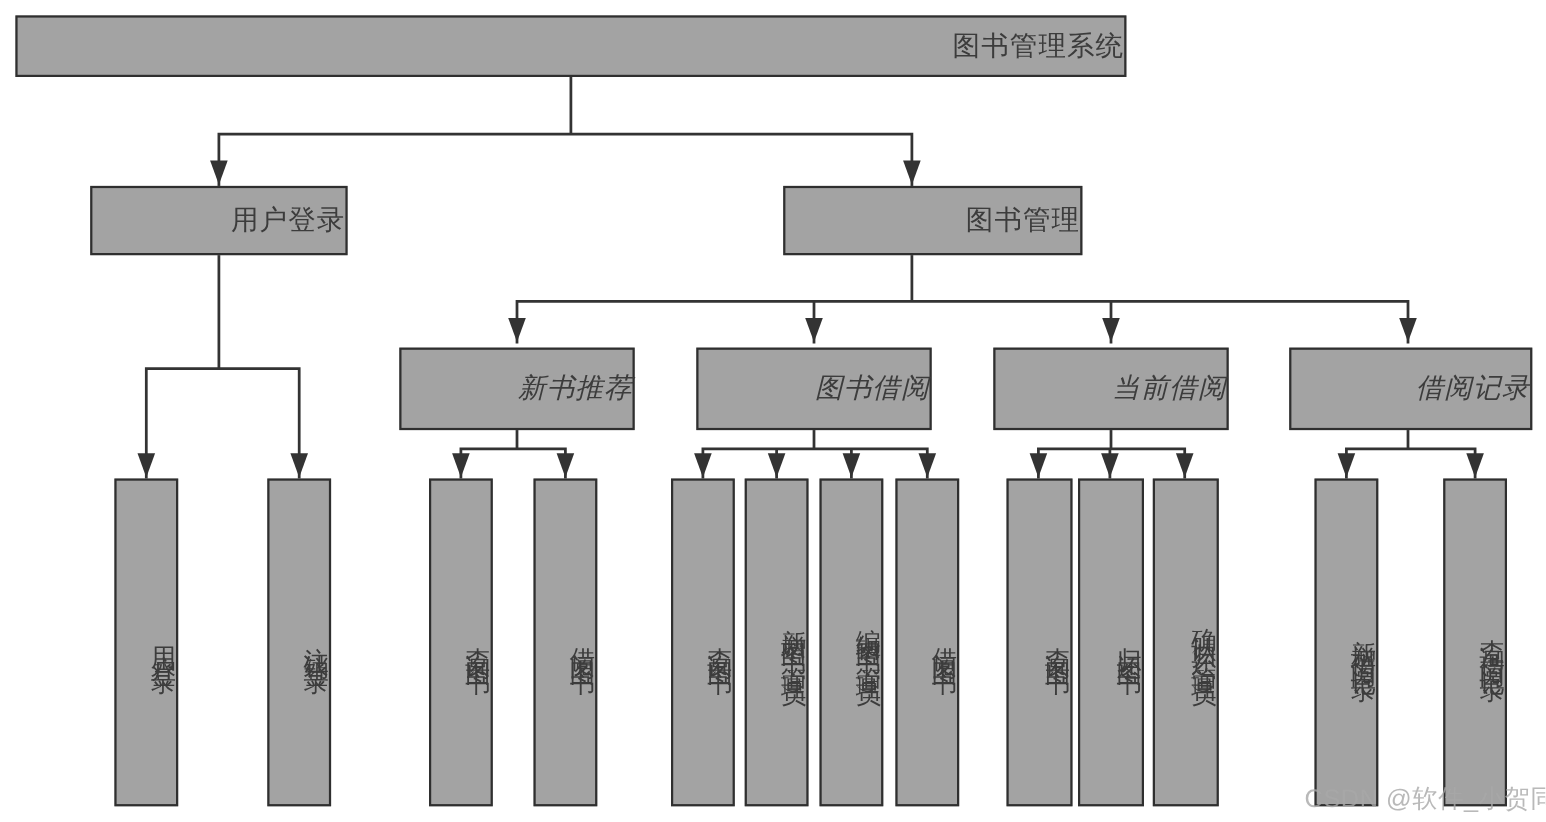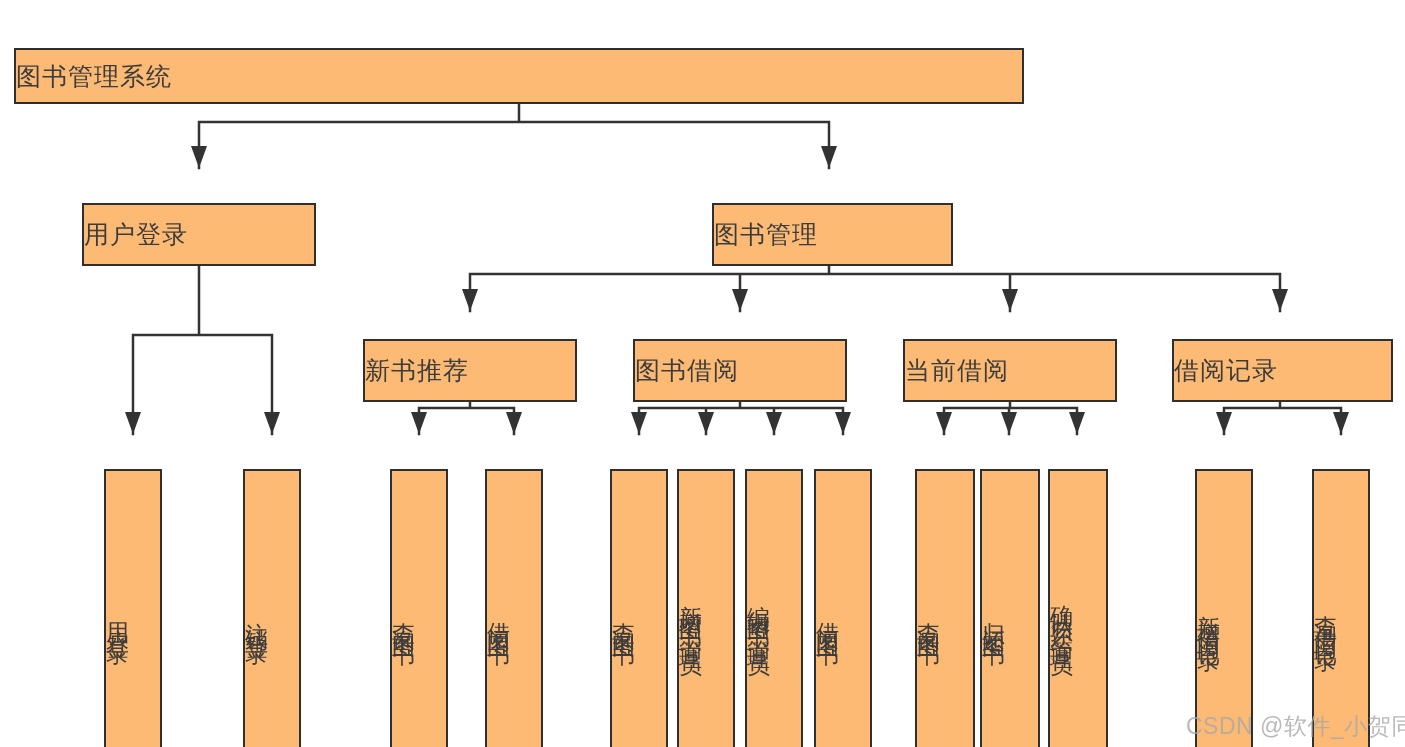--- a/index.html
+++ b/index.html
@@ -18,50 +18,49 @@
   .connectors {
     position: absolute;
     left: 0; top: 0;
     width: 1405px;
     height: 747px;
     z-index: 1;
   }
   .node {
     position: absolute;
     box-sizing: border-box;
-    background: #fdba74;
+    background: #a3a3a3;
     border: 2.5px solid #2f2f2f;
     display: flex;
     align-items: center;
-    justify-content: flex-start;
+    justify-content: flex-end;
     z-index: 2;
-    margin-top: 34px;
   }
   .node .label {
     color: #3c3c3c;
     font-size: 25px;
     letter-spacing: 1px;
     white-space: nowrap;
     line-height: 1;
   }
   .node.leaf .label {
     writing-mode: vertical-rl;
     text-orientation: mixed;
     font-size: 23px;
     letter-spacing: 7px;
     white-space: normal;
     line-height: 1;
   }
   
   .n-root   { left: 14px;  top: 14px;  width: 1010px; height: 56px; }
   
   .n-login  { left: 82px;  top: 169px; width: 234px;  height: 63px; }
-  .n-mgmt   { left: 712px; top: 169px; width: 241px;  height: 63px; }
+  .n-mgmt   { left: 712px; top: 169px; width: 272px;  height: 63px; }
   
-  .n-l3 { top: 305px; height: 63px; }
+  .n-l3 { top: 316px; height: 75px; font-style: italic; }
   .n-recommend { left: 363px;  width: 214px; }
   .n-borrow    { left: 633px;  width: 214px; }
   .n-current   { left: 903px;  width: 214px; }
   .n-records   { left: 1172px; width: 221px; }
   
   .leaf { top: 435px; width: 58px; height: 298px; }
   .lf-0  { left: 104px; }
   .lf-1  { left: 243px; }
   .lf-2  { left: 390px; }
   .lf-3  { left: 485px; }

